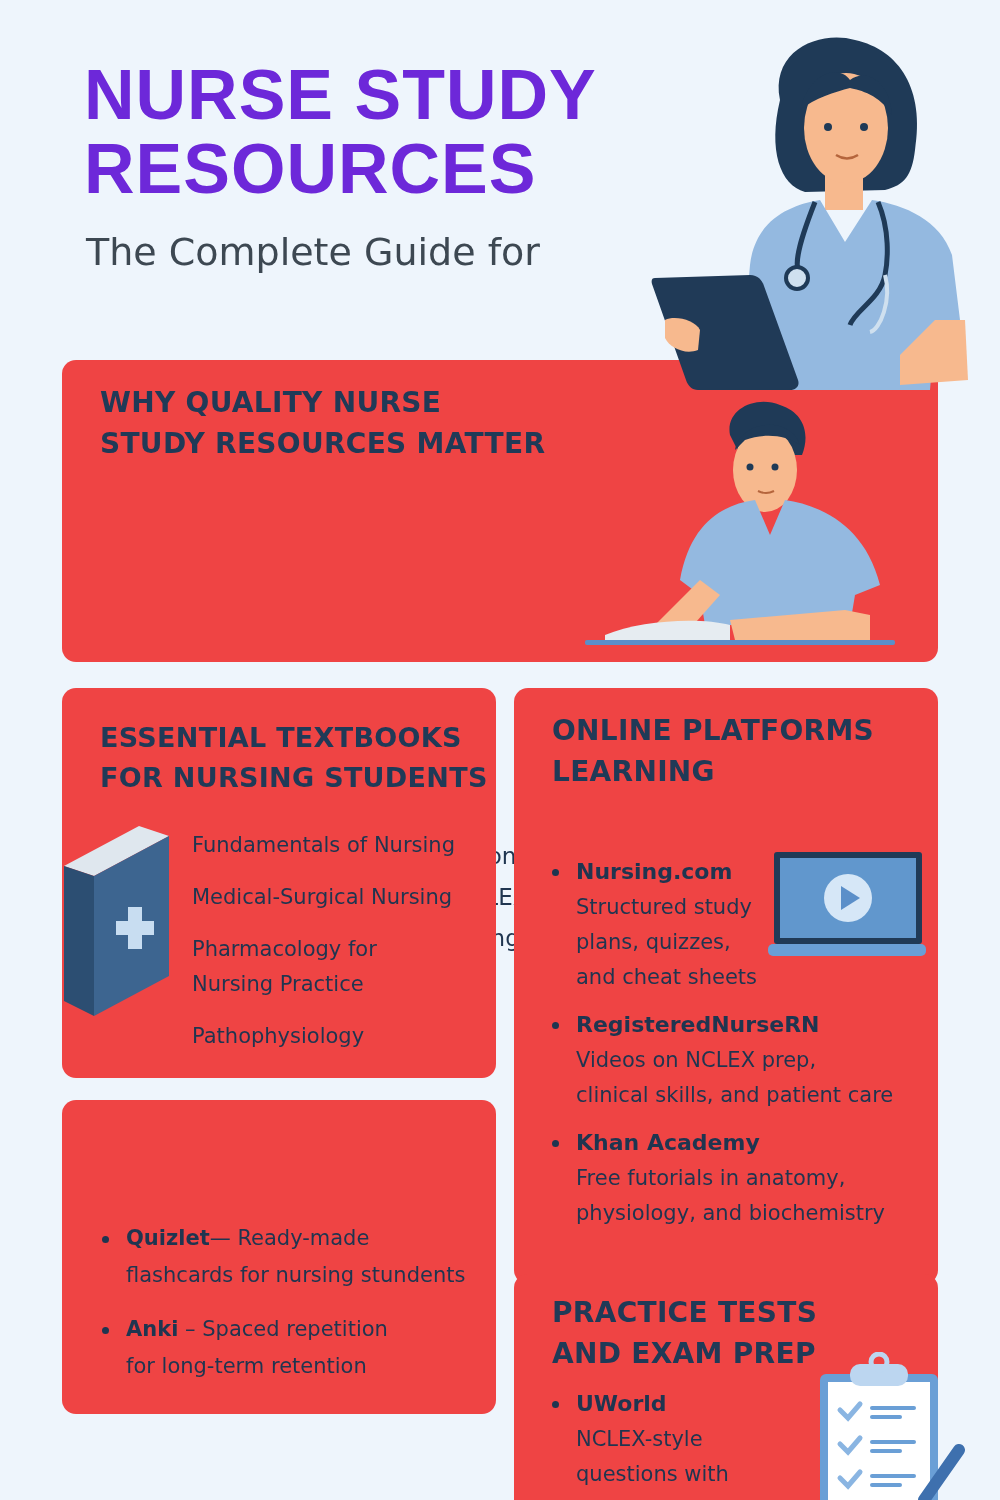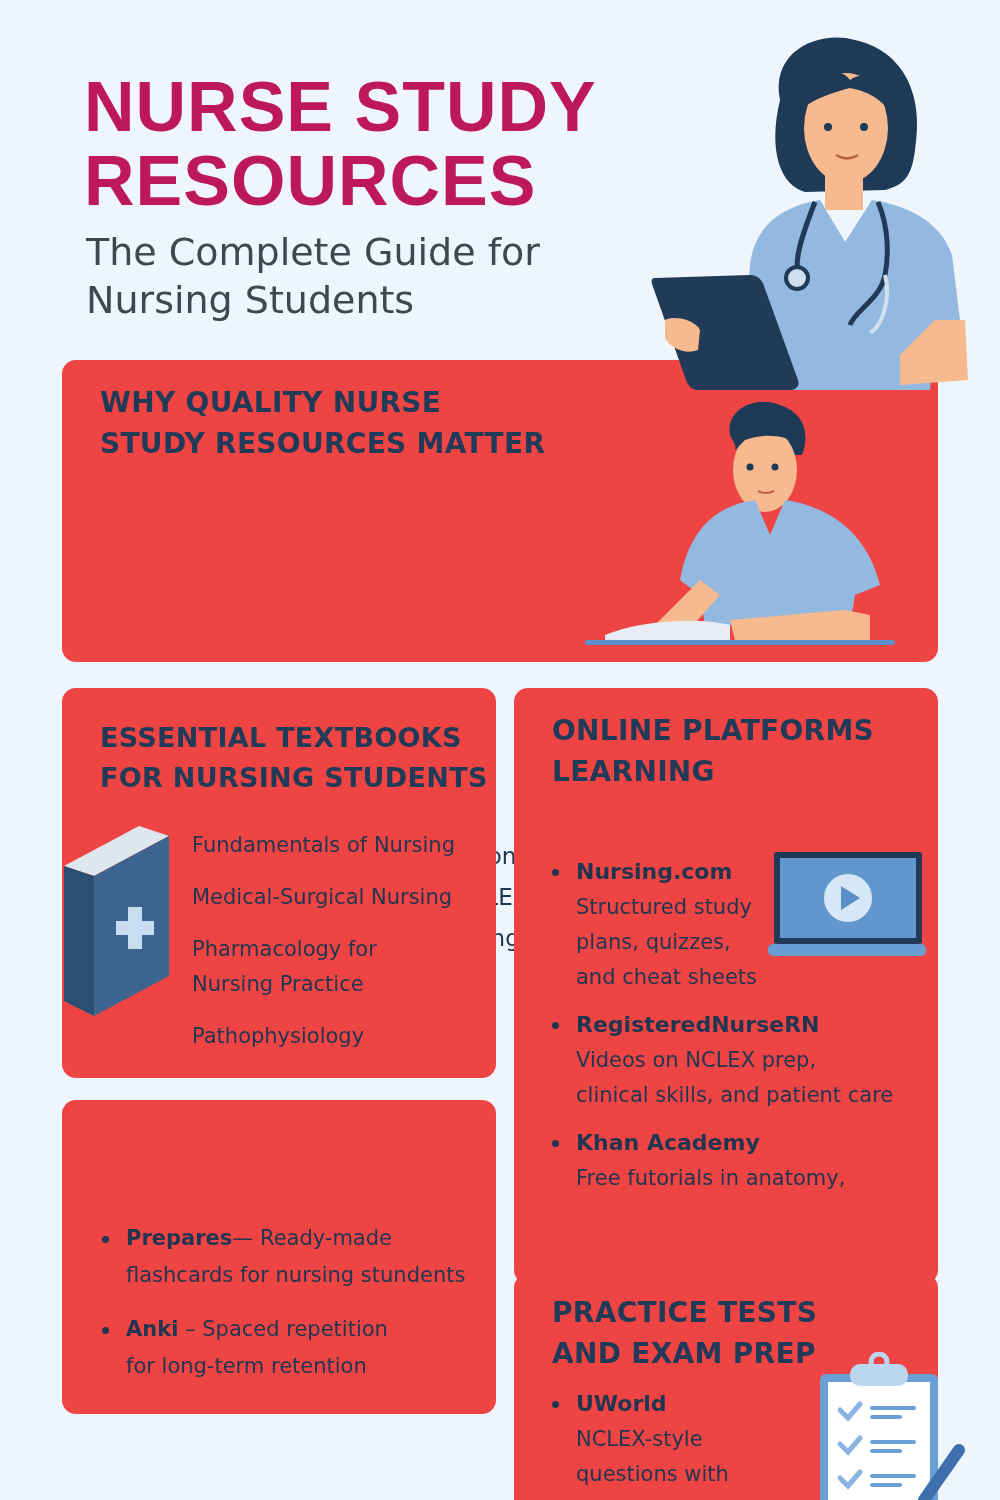--- a/index.html
+++ b/index.html
@@ -4,24 +4,24 @@
   <style>
     * { box-sizing: border-box; margin: 0; padding: 0; }
     html, body { width: 1000px; height: 1500px; overflow: hidden; }
     body {
       background: #eef5fc;
       font-family: "DejaVu Sans", "Liberation Sans", sans-serif;
       color: #1e3a57;
       position: relative;
     }
     .title {
-      position: absolute; left: 84px; top: 70px;
+      position: absolute; left: 84px; top: 58px;
       font-family: "Liberation Sans", "DejaVu Sans", sans-serif;
       font-weight: 700; font-size: 70px; line-height: 74px;
-      color: #be185d; letter-spacing: 1px;
+      color: #6d28d9; letter-spacing: 1px;
     }
     .subtitle {
       position: absolute; left: 86px; top: 228px;
       font-size: 38px; line-height: 48px; color: #3d4852;
       font-family: "DejaVu Sans", sans-serif;
     }
     .card {
       position: absolute; background: #ef4444;
       border-radius: 14px;
     }
@@ -70,21 +70,20 @@
   </style>
 </head>
 <body>
 
 <div class="title">
   <div>NURSE STUDY</div>
   <div>RESOURCES</div>
 </div>
 <div class="subtitle">
   <div>The Complete Guide for</div>
-  <div>Nursing Students</div>
 </div>
 
 <div class="card" id="card-why">
   <h2>
     <div>WHY QUALITY NURSE</div>
     <div>STUDY RESOURCES MATTER</div>
   </h2>
   <ul class="bullets why-list">
     <li>Helps retain complex medical concepts</li>
     <li>Prepares you for exams like NCLEX-RN</li>
@@ -169,37 +168,38 @@
       <div>and cheat sheets</div>
     </li>
     <li>
       <b>RegisteredNurseRN</b>
       <div>Videos on NCLEX prep,</div>
       <div>clinical skills, and patient care</div>
     </li>
     <li>
       <b>Khan Academy</b>
       <div>Free futorials in anatomy,</div>
+      <div>physiology, and biochemistry</div>
     </li>
   </ul>
   <svg style="position:absolute;left:254px;top:162px" width="160" height="112" viewBox="0 0 160 112">
     <rect x="6" y="2" width="148" height="92" rx="3" fill="#203a57"></rect>
     <rect x="12" y="8" width="136" height="80" fill="#6197cd"></rect>
     <circle cx="80" cy="48" r="24" fill="#d6e7f7"></circle>
     <path d="M73 36 L92 48 L73 60 Z" fill="#5b8fc9"></path>
     <rect x="0" y="94" width="158" height="12" rx="5" fill="#6a9fd6"></rect>
   </svg>
 </div>
 
 <div class="card" id="card-flash">
   <h2>
   </h2>
   <ul class="bullets flash-list">
     <li>
-      <div><b>Prepares</b><span>— </span><span>Ready-made</span></div>
+      <div><b>Quizlet</b><span>— </span><span>Ready-made</span></div>
       <div>flashcards for nursing stundents</div>
     </li>
     <li>
       <div><b>Anki</b><span> – </span><span>Spaced repetition</span></div>
       <div>for long-term retention</div>
     </li>
   </ul>
 </div>
 
 <div class="card" id="card-practice">

